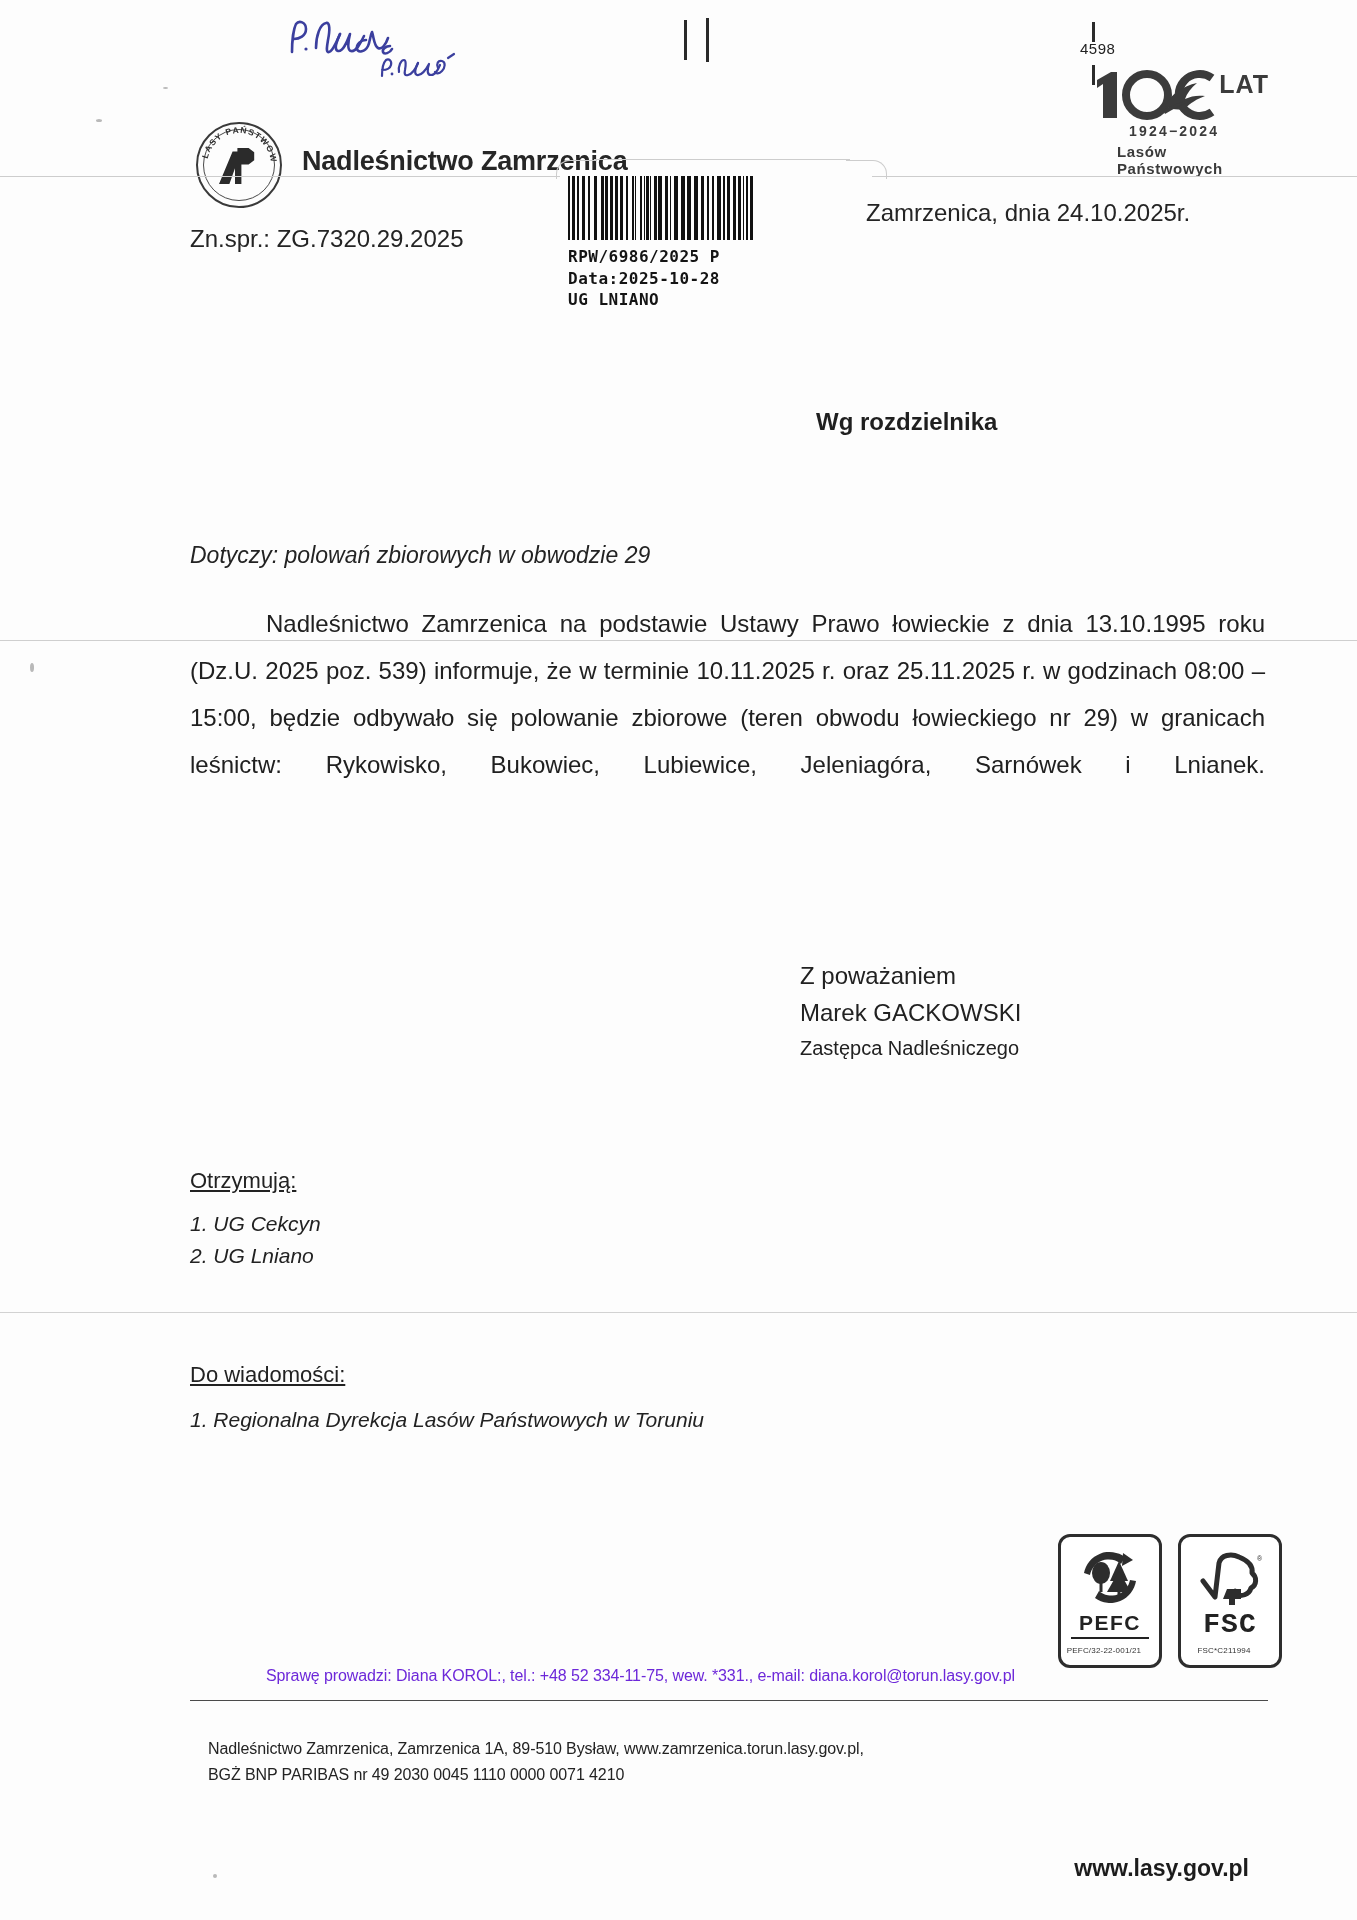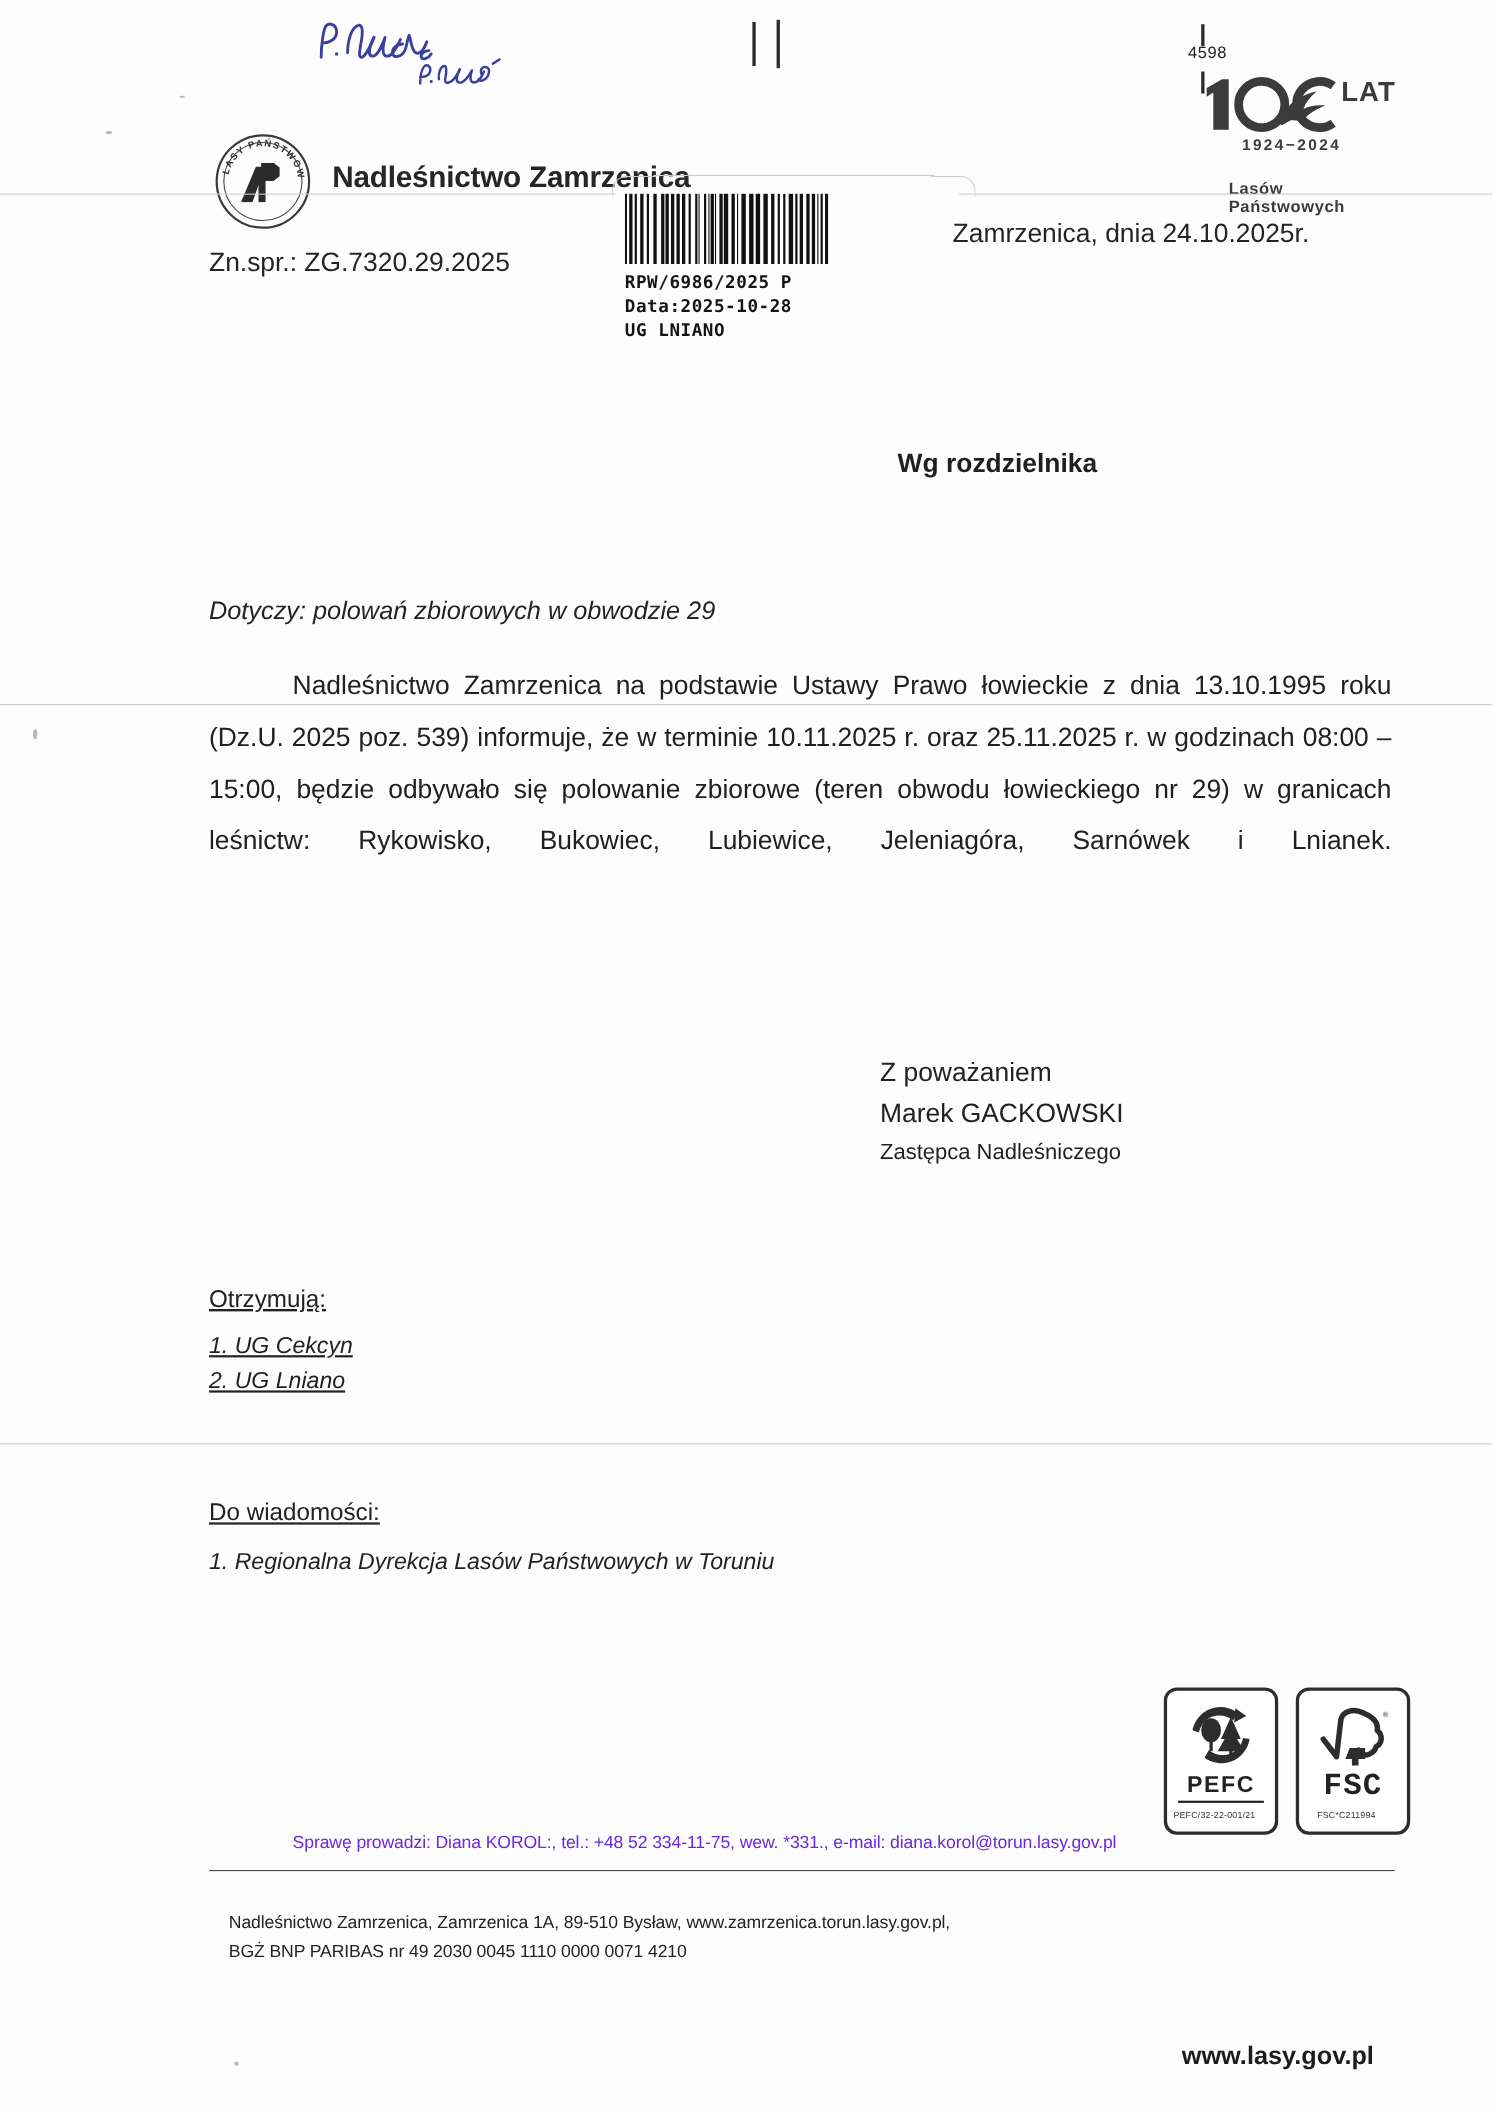--- a/index.html
+++ b/index.html
@@ -168,21 +168,20 @@
     font-weight: bold;
     letter-spacing: 2.2px;
   }
   .anniv-sub {
     position: absolute;
     left: 22px;
     top: 77px;
     font-size: 15px;
     font-weight: bold;
     letter-spacing: 0.6px;
-    margin-top: 20px;
   }
 
   
   .znspr {
     position: absolute;
     left: 190px;
     top: 225px;
     font-size: 24px;
     color: #242424;
   }
@@ -309,21 +308,20 @@
   }
   .sig-regards { font-size: 24px; line-height: 36px; }
   .sig-name { font-size: 24px; line-height: 38px; }
   .sig-role { font-size: 20px; line-height: 32px; }
 
   .dist {
     position: absolute;
     left: 190px;
     top: 1168px;
     color: #222;
-    text-decoration: underline;
   }
   .dist-head {
     font-size: 22px;
     text-decoration: underline;
     margin-bottom: 14px;
   }
   .dist-item {
     font-size: 21px;
     font-style: italic;
     line-height: 32px;

